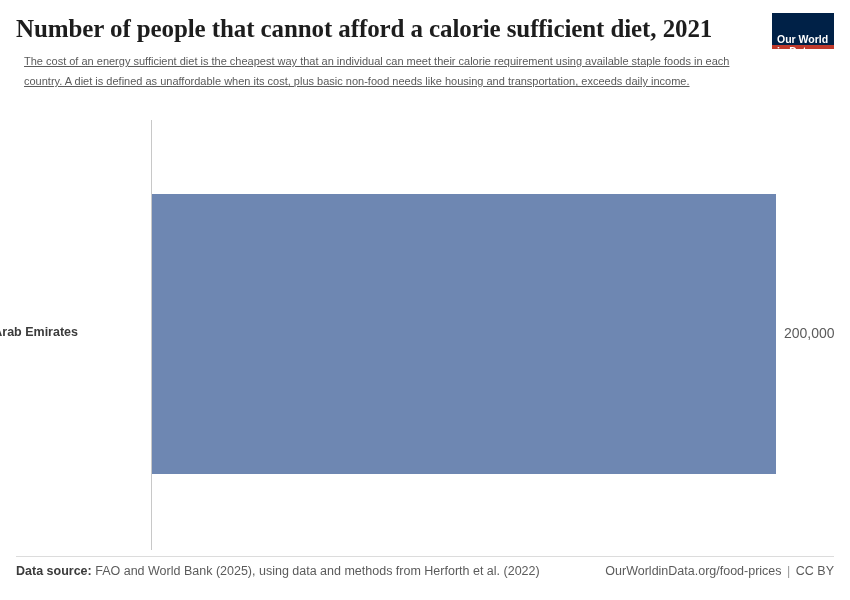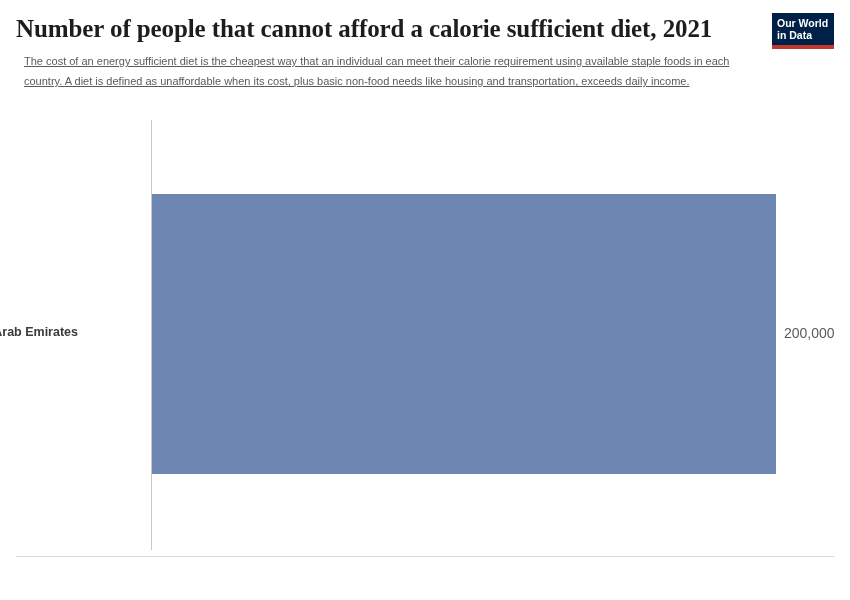--- a/index.html
+++ b/index.html
@@ -53,21 +53,21 @@
     top: 13px;
     right: 16px;
     width: 62px;
     height: 36px;
     background: #002147;
     color: #ffffff;
     font-family: "Liberation Sans", sans-serif;
     font-weight: 700;
     font-size: 10.5px;
     line-height: 12px;
-    padding: 4px 5px 0 5px;
+    padding: 20px 5px 0 5px;
     box-sizing: border-box;
     border-bottom: 4px solid #c0392b;
   }
   .logo span { display: block; }
 
   
   .chart-area {
     position: absolute;
     left: 0;
     top: 120px;
@@ -155,14 +155,25 @@
 
   <div class="chart-area">
     <div class="axis-line"></div>
     <div class="bar"></div>
     <div class="bar-label-left">United Arab Emirates</div>
     <div class="bar-value">200,000</div>
   </div>
 
   <div class="footer-rule"></div>
 
+  <div class="footer">
+    <div class="footer-left">
+      <strong>Data source:</strong>
+      <span>FAO and World Bank (2025), using data and methods from Herforth et al. (2022)</span>
+    </div>
+    <div class="footer-right">
+      <span class="link">OurWorldinData.org/food-prices</span>
+      <span class="sep">|</span>
+      <span class="link">CC BY</span>
+    </div>
+  </div>
 
 </div>
 
 </body></html>

